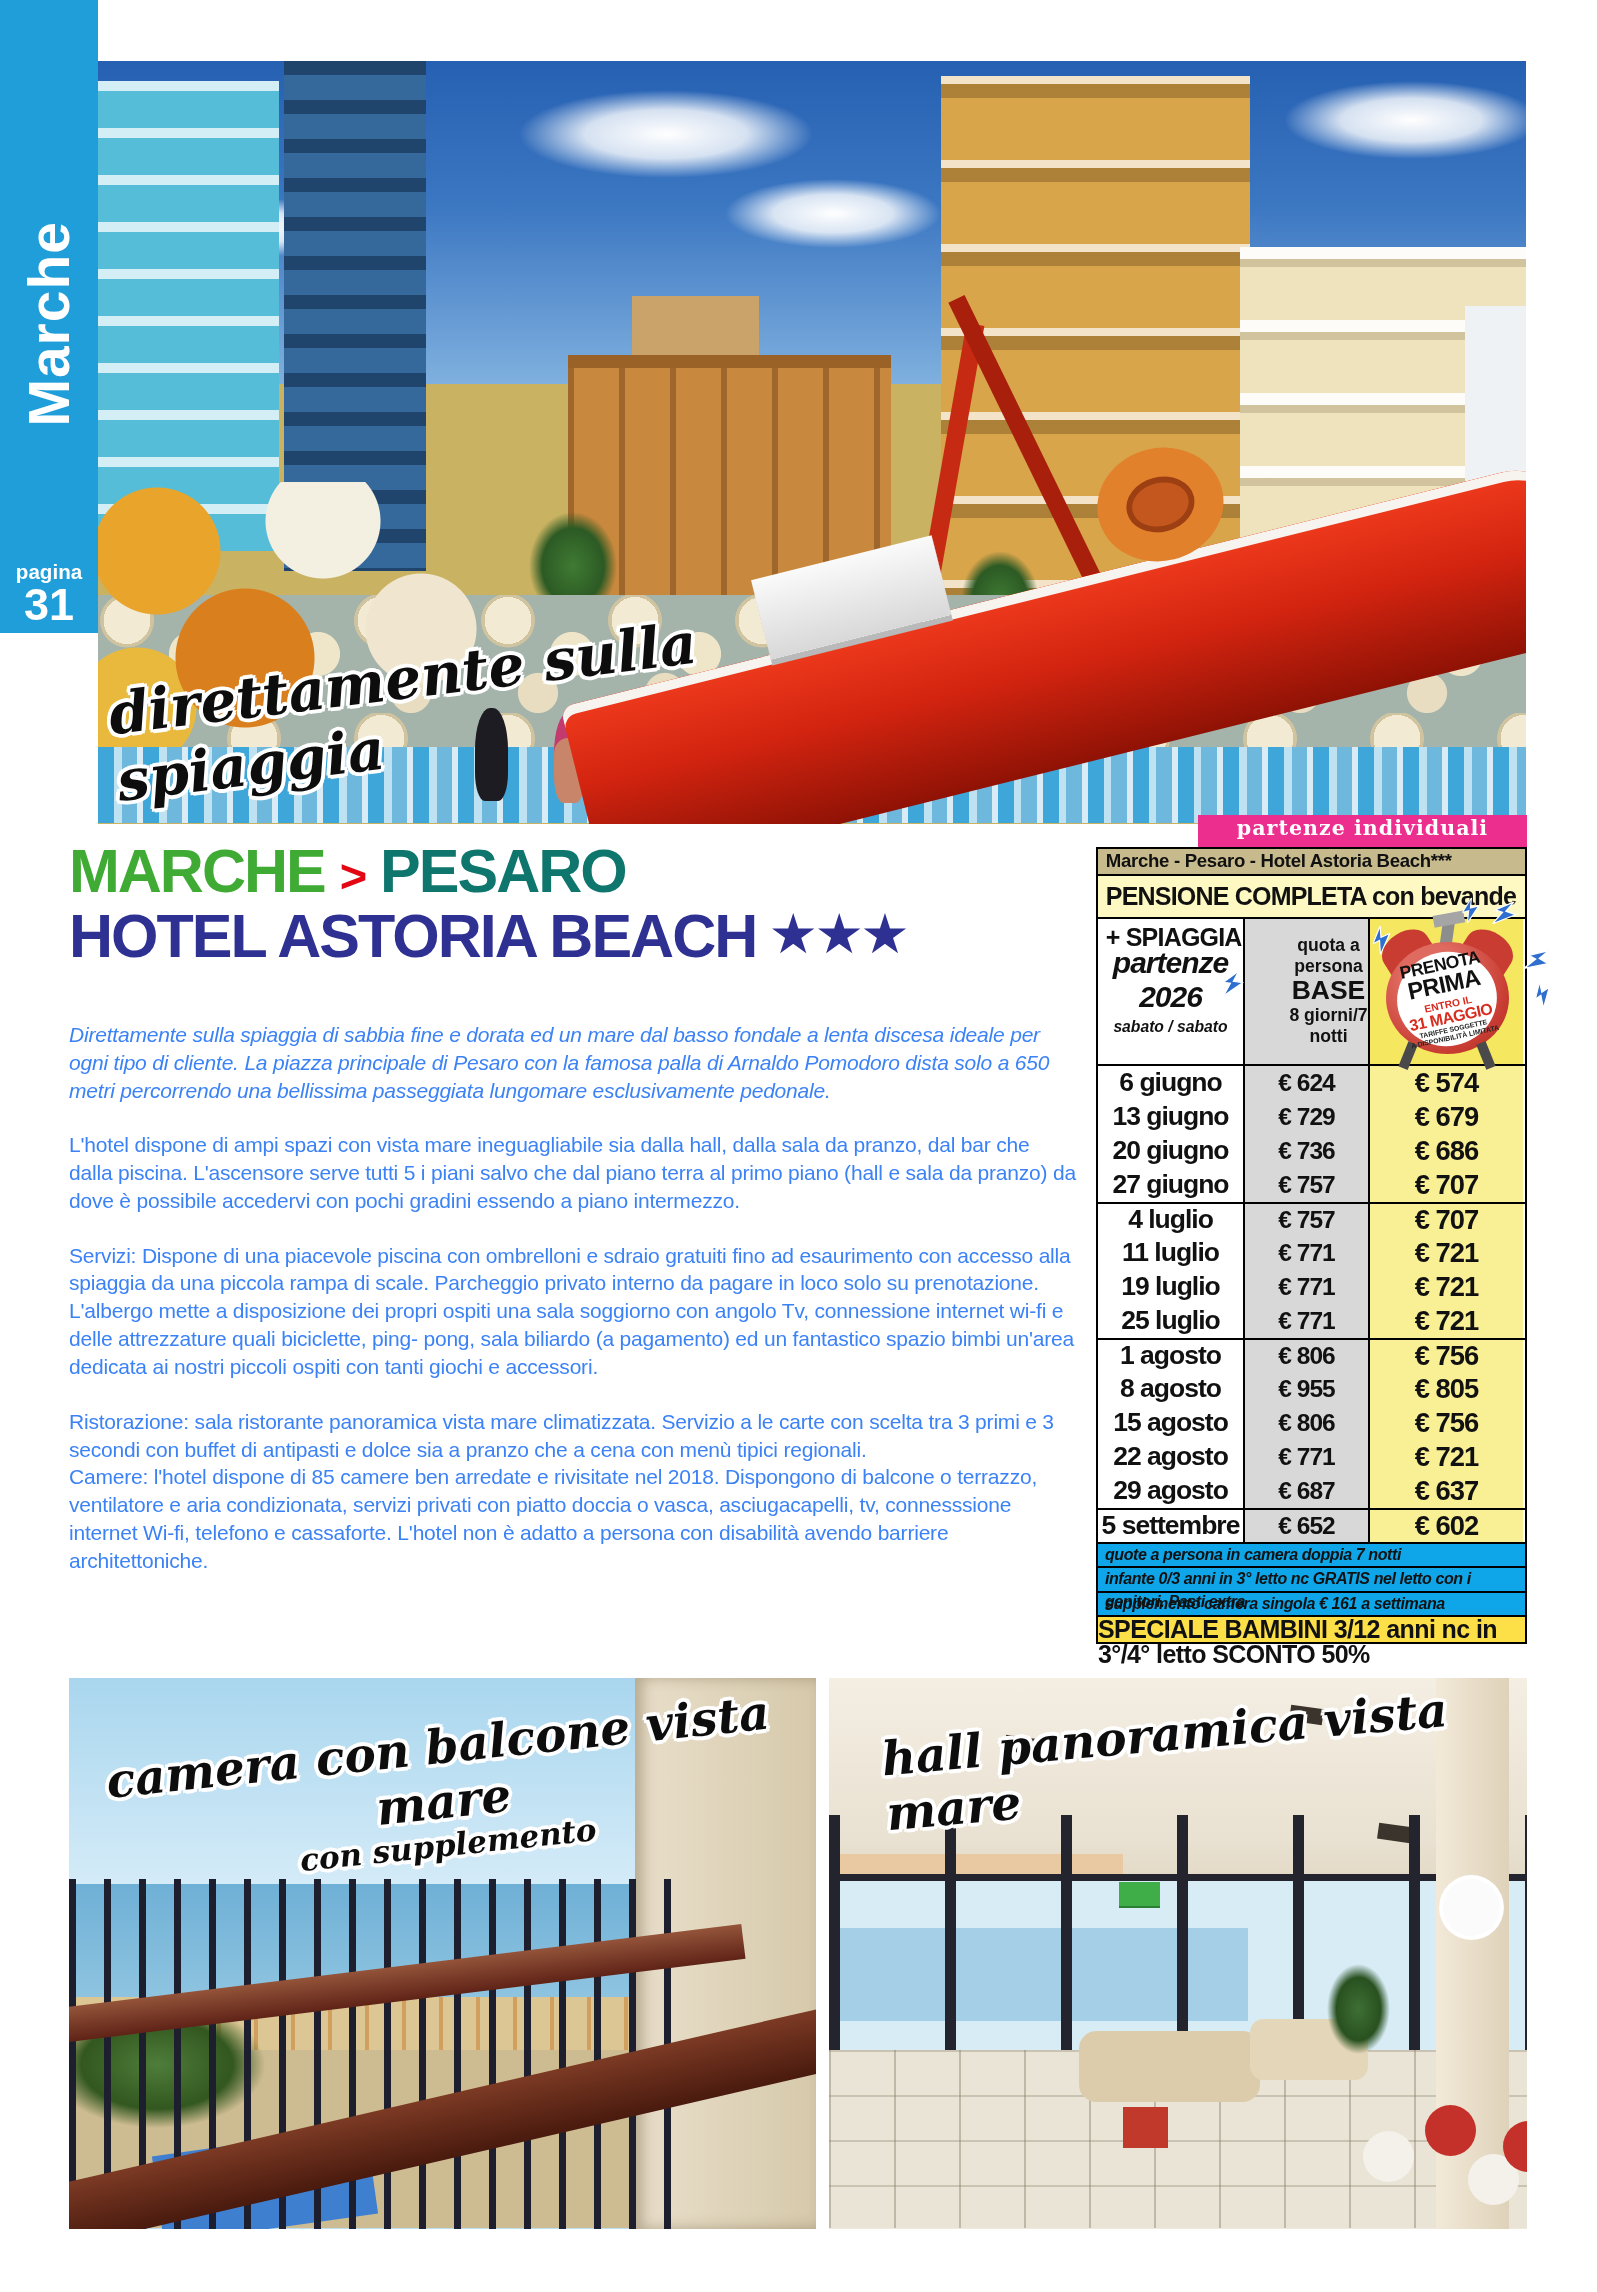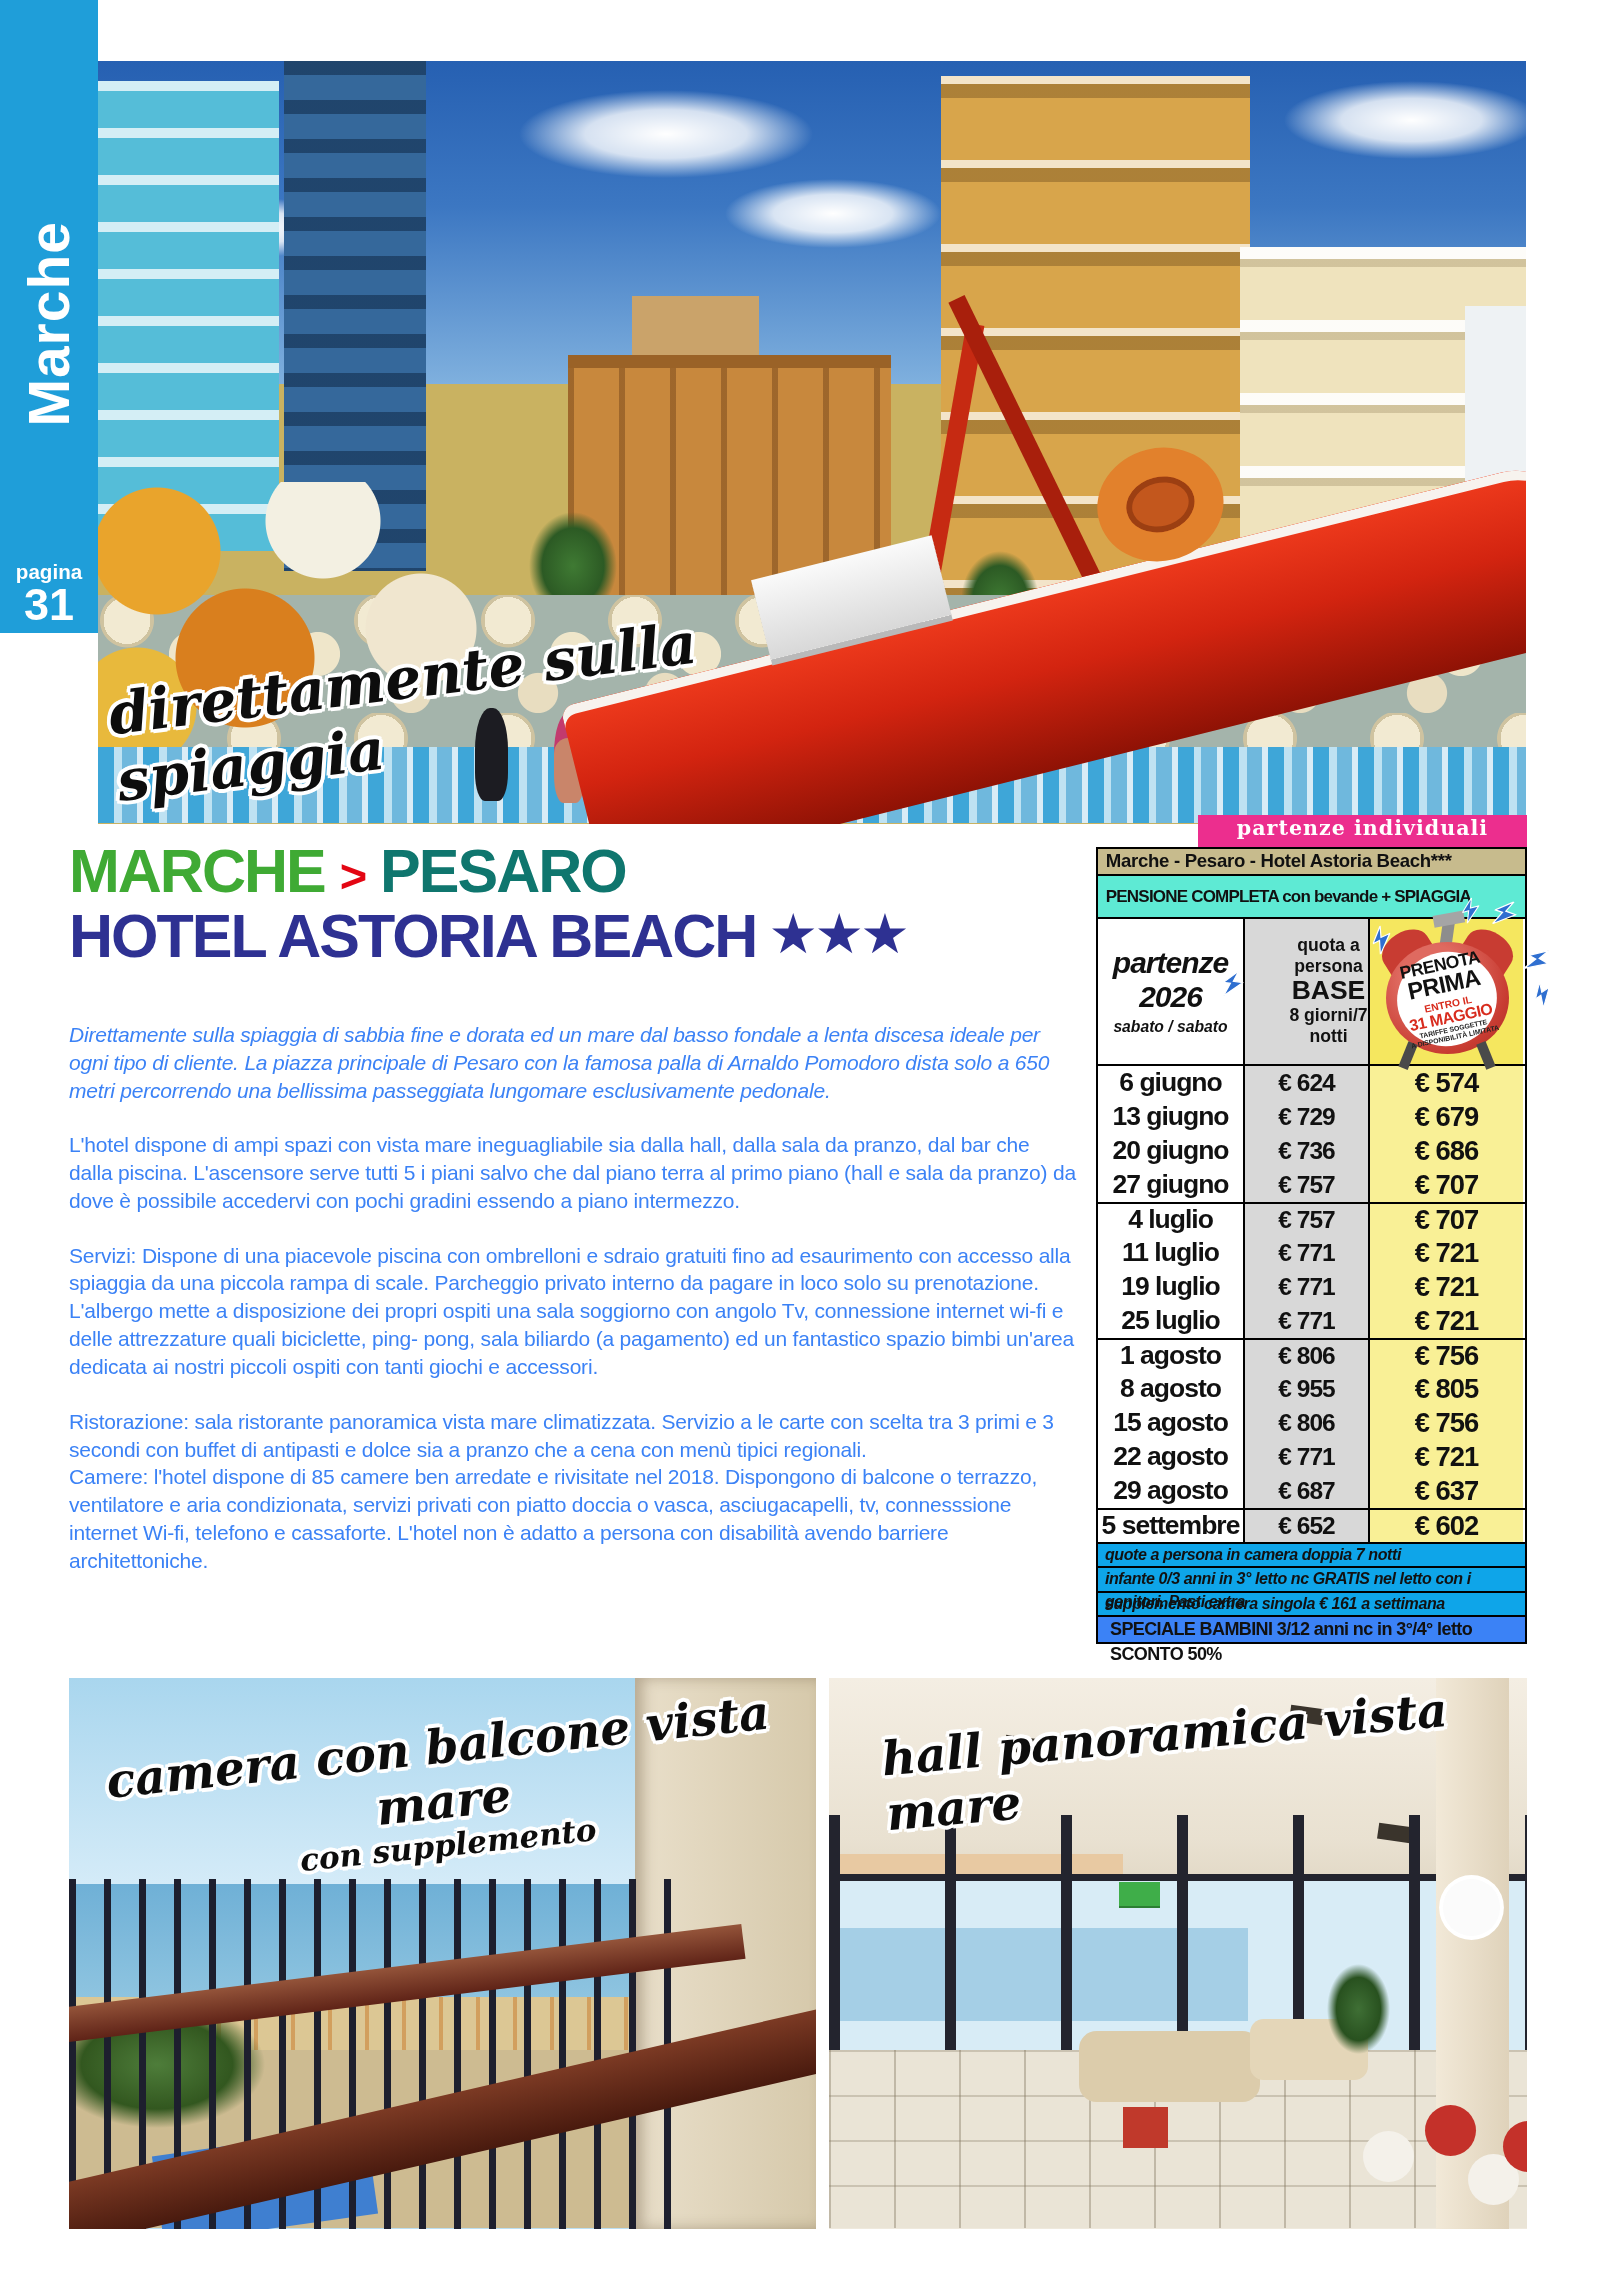--- a/index.html
+++ b/index.html
@@ -89,22 +89,22 @@
   
   .body-text { position:absolute; left:69px; top:1021px; width:1008px; font-size:21px; line-height:1.33;
       letter-spacing:-0.2px; color:#3b82f6; }
   .body-text p { margin:0 0 26.5px 0; white-space:pre-line; }
   .body-text p.firstp { font-style:italic; }
 
   
   .ptable { position:absolute; left:1096px; top:847px; width:431px; border:2.9px solid #000; background:#fff; }
   .trow-title { height:26.5px; background:#c7bb8d; border-bottom:2px solid #000; font-weight:700; font-size:18.6px;
       line-height:24.5px; padding-left:7.8px; letter-spacing:-0.3px; }
-  .trow-sub { position:relative; height:43px; background:#5eead4; border-bottom:2px solid #000; font-weight:700;
-      font-size:17px; line-height:41px; padding-left:7.8px; letter-spacing:-0.8px; }
+  .trow-sub { position:relative; height:43px; background:#fef9c3; border-bottom:2px solid #000; font-weight:700;
+      font-size:25px; line-height:41px; padding-left:7.8px; letter-spacing:-0.8px; }
   .thead { display:flex; height:145px; }
   .th { display:flex; flex-direction:column; justify-content:center; align-items:center; text-align:center; }
   .th1 { width:145px; background:#fff; font-style:italic; }
   .th1-main { font-weight:700; font-size:30px; letter-spacing:-1px; }
   .th1-sub { font-weight:700; font-size:15.7px; margin-top:3.9px; }
   .th2 { width:125px; background:#d8d8d8; border-left:2px solid #000; }
   .th2 div { font-weight:700;margin-left:44px; }
   .th2-a { font-size:17.6px; } .th2-b { font-size:26.5px; line-height:1.05; } .th2-c { font-size:17.6px; }
   .th3 { position:relative; width:155px; background:#f5e75f; border-left:2px solid #000; overflow:visible; }
 
@@ -137,22 +137,22 @@
 
   .prow { display:flex; height:34px; }
   .rows { border-top:2.9px solid #000; }
   .prow.group-start { border-top:2.9px solid #000; }
   .pcell { display:flex; align-items:center; justify-content:center; font-weight:700; font-size:26.5px; letter-spacing:-1px; }
   .pc1 { width:145px; background:#fff; }
   .pc2 { width:125px; background:#d8d8d8; border-left:2px solid #000; font-size:24.5px; }
   .pc3 { width:155px; background:#f9f096; border-left:2px solid #000; font-size:27.4px; }
   .note { border-top:2px solid #000; height:24.5px; font-style:italic; font-weight:700; font-size:16px;
       line-height:22.5px; padding-left:6.9px; letter-spacing:-0.4px; background:#0ea5e9; }
-  .special { border-top:2.9px solid #000; height:27.4px; background:#3b82f6; font-weight:700; font-size:18px;
-      line-height:24.5px; padding-left:12px; letter-spacing:-0.6px; }
+  .special { border-top:2.9px solid #000; height:27.4px; background:#fde047; font-weight:700; font-size:25px;
+      line-height:24.5px; padding-left:0; letter-spacing:-0.6px; }
 
   
   .photoL { position:absolute; left:69px; top:1678px; width:747px; height:551px; overflow:hidden; background:#bcdff2; }
   .pl-sky { position:absolute; inset:0 0 auto 0; height:206px; background:linear-gradient(180deg,#a9d6ee,#d4ebf8); }
   .pl-sea { position:absolute; left:0; top:206px; width:100%; height:113px; background:linear-gradient(180deg,#6fb0d6,#8ec4e0); }
   .pl-beach { position:absolute; left:0; top:319px; width:100%; height:54px; background:#dcc794;
       background-image:repeating-linear-gradient(90deg, rgba(200,120,40,.5) 0 3.9px, transparent 3.9px 37px); }
   .pl-deck { position:absolute; left:0; top:372px; width:100%; height:178px; background:#cdbb91; }
   .pl-pool { position:absolute; left:88px; bottom:0; width:216px; height:88px; background:#3f7fd0; transform:rotate(-8deg); }
   .pl-building { position:absolute; right:0; top:0; width:181px; height:100%;

